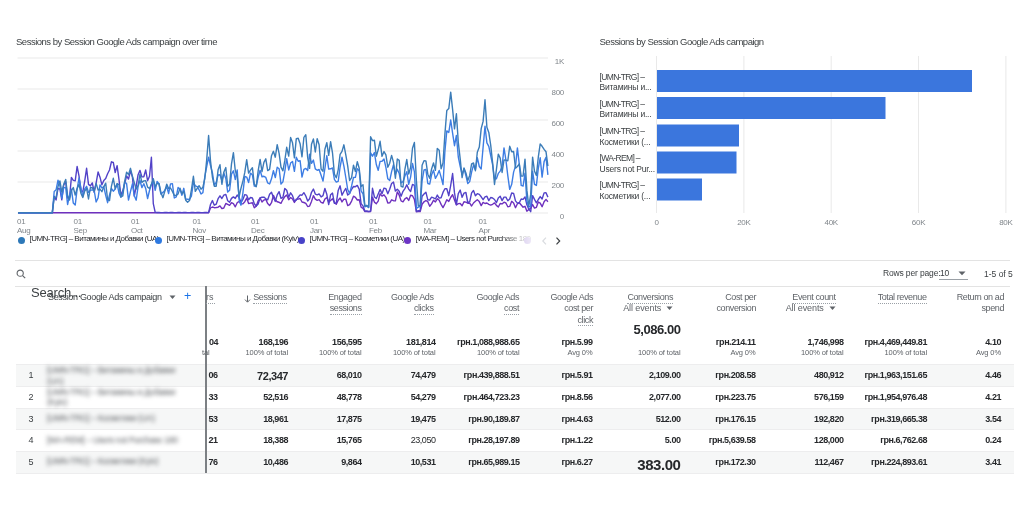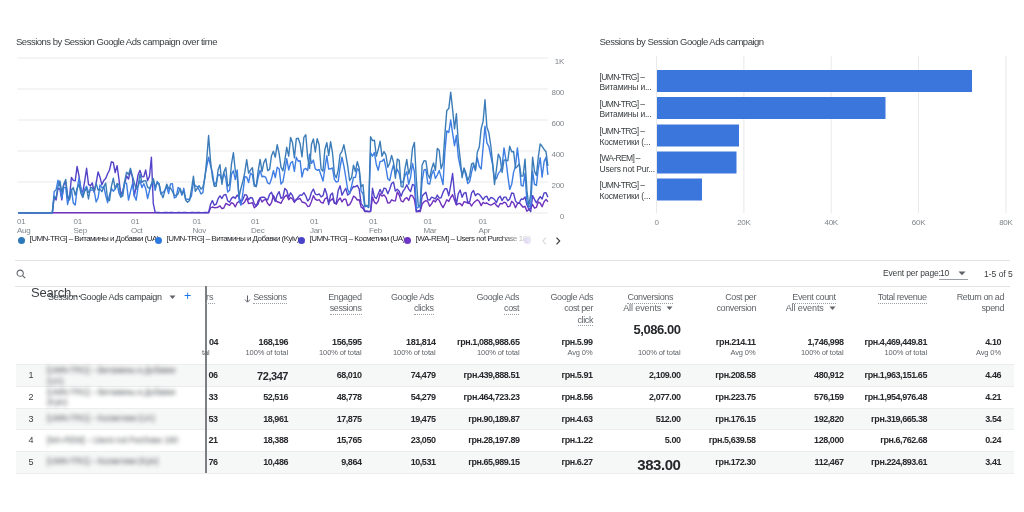--- a/index.html
+++ b/index.html
@@ -87,21 +87,21 @@
     <text x="599.5" y="188.0" font-size="8.5" letter-spacing="-0.65" fill="#3c4043">[UMN-TRG] –</text>
     <text x="599.5" y="198.5" font-size="8.5" letter-spacing="-0.2" fill="#3c4043">Косметики (...</text>
   </svg>
 <div style="position:absolute;left:15px;top:260px;width:995px;height:1px;background:#e3e3e3"></div>
 <div style="position:absolute;left:15px;top:285.5px;width:995px;height:1px;background:#e3e3e3"></div>
 <svg style="position:absolute;left:16px;top:269px" width="10" height="10" viewBox="0 0 10 10">
     <circle cx="4.2" cy="4.2" r="3.1" fill="none" stroke="#5f6368" stroke-width="1.1"></circle>
     <line x1="6.6" y1="6.6" x2="9.2" y2="9.2" stroke="#5f6368" stroke-width="1.2"></line>
   </svg>
 <div style="position:absolute;left:31px;top:286px;font-size:13px;letter-spacing:-0.2px;color:#3c4043">Search...</div>
-<div style="position:absolute;left:883px;top:268.5px;font-size:8.5px;letter-spacing:-0.15px;color:#3c4043">Event per page:</div>
+<div style="position:absolute;left:883px;top:268.5px;font-size:8.5px;letter-spacing:-0.15px;color:#3c4043">Rows per page:</div>
 <div style="position:absolute;left:940px;top:268.5px;font-size:8.5px;letter-spacing:-0.2px;color:#3c4043">10</div>
 <div style="position:absolute;left:939px;top:278.5px;width:29px;height:1px;background:#9aa0a6"></div>
 <svg style="position:absolute;left:958px;top:271px" width="8" height="5" viewBox="0 0 8 5">
     <path d="M0.5,0.5 L4,4.2 L7.5,0.5 Z" fill="#5f6368"></path>
   </svg>
 <div style="position:absolute;left:984px;top:269.5px;font-size:8.5px;letter-spacing:0px;color:#3c4043">1-5 of 5</div>
 <div style="position:absolute;left:16px;top:364.3px;width:998px;height:21.7px;background:#f6f7f7"></div>
 <div style="position:absolute;left:16px;top:407.7px;width:998px;height:21.7px;background:#f6f7f7"></div>
 <div style="position:absolute;left:16px;top:451.1px;width:998px;height:21.7px;background:#f6f7f7"></div>
 <div style="position:absolute;left:16px;top:364.3px;width:998px;height:1px;background:#ededee"></div>
@@ -202,21 +202,21 @@
 <div style="position:absolute;right:343.5px;top:413.55px;font-size:9px;font-weight:700;letter-spacing:-0.45px;color:#26282b;white-space:nowrap">512.00</div>
 <div style="position:absolute;right:268.5px;top:413.55px;font-size:9px;font-weight:700;letter-spacing:-0.45px;color:#26282b;white-space:nowrap">грн.176.15</div>
 <div style="position:absolute;right:180.5px;top:413.55px;font-size:9px;font-weight:700;letter-spacing:-0.45px;color:#26282b;white-space:nowrap">192,820</div>
 <div style="position:absolute;right:97px;top:413.55px;font-size:9px;font-weight:700;letter-spacing:-0.45px;color:#26282b;white-space:nowrap">грн.319,665.38</div>
 <div style="position:absolute;right:23px;top:413.55px;font-size:9px;font-weight:700;letter-spacing:-0.45px;color:#26282b;white-space:nowrap">3.54</div>
 <div style="position:absolute;left:25px;top:435.25px;width:12px;font-size:9px;color:#3c4043;text-align:center">4</div>
 <div style="position:absolute;left:47px;top:435.75px;width:142px;overflow:hidden;font-size:8.5px;letter-spacing:-0.3px;color:#595c60;white-space:nowrap;filter:blur(2px)">[WA-REM] – Users not Purchase 180</div>
 <div style="position:absolute;left:208.5px;top:435.25px;font-size:9px;font-weight:700;letter-spacing:-0.45px;color:#26282b">21</div>
 <div style="position:absolute;right:736px;top:435.25px;font-size:9px;font-weight:700;letter-spacing:-0.45px;color:#26282b;white-space:nowrap">18,388</div>
 <div style="position:absolute;right:662.5px;top:435.25px;font-size:9px;font-weight:700;letter-spacing:-0.45px;color:#26282b;white-space:nowrap">15,765</div>
-<div style="position:absolute;right:588.5px;top:435.25px;font-size:9px;font-weight:700;letter-spacing:-0.45px;color:#26282b;white-space:nowrap">23,050</div>
+<div style="position:absolute;right:588.5px;top:435.25px;font-size:9px;font-weight:400;letter-spacing:-0.45px;color:#26282b;white-space:nowrap">23,050</div>
 <div style="position:absolute;right:504.5px;top:435.25px;font-size:9px;font-weight:700;letter-spacing:-0.45px;color:#26282b;white-space:nowrap">грн.28,197.89</div>
 <div style="position:absolute;right:431.5px;top:435.25px;font-size:9px;font-weight:700;letter-spacing:-0.45px;color:#26282b;white-space:nowrap">грн.1.22</div>
 <div style="position:absolute;right:343.5px;top:435.25px;font-size:9px;font-weight:700;letter-spacing:-0.45px;color:#26282b;white-space:nowrap">5.00</div>
 <div style="position:absolute;right:268.5px;top:435.25px;font-size:9px;font-weight:700;letter-spacing:-0.45px;color:#26282b;white-space:nowrap">грн.5,639.58</div>
 <div style="position:absolute;right:180.5px;top:435.25px;font-size:9px;font-weight:700;letter-spacing:-0.45px;color:#26282b;white-space:nowrap">128,000</div>
 <div style="position:absolute;right:97px;top:435.25px;font-size:9px;font-weight:700;letter-spacing:-0.45px;color:#26282b;white-space:nowrap">грн.6,762.68</div>
 <div style="position:absolute;right:23px;top:435.25px;font-size:9px;font-weight:700;letter-spacing:-0.45px;color:#26282b;white-space:nowrap">0.24</div>
 <div style="position:absolute;left:25px;top:456.95000000000005px;width:12px;font-size:9px;color:#3c4043;text-align:center">5</div>
 <div style="position:absolute;left:47px;top:457.45000000000005px;width:126px;overflow:hidden;font-size:8.5px;letter-spacing:-0.3px;color:#595c60;white-space:nowrap;filter:blur(2px)">[UMN-TRG] – Косметики (Kyiv)</div>
 <div style="position:absolute;left:208.5px;top:456.95000000000005px;font-size:9px;font-weight:700;letter-spacing:-0.45px;color:#26282b">76</div>

